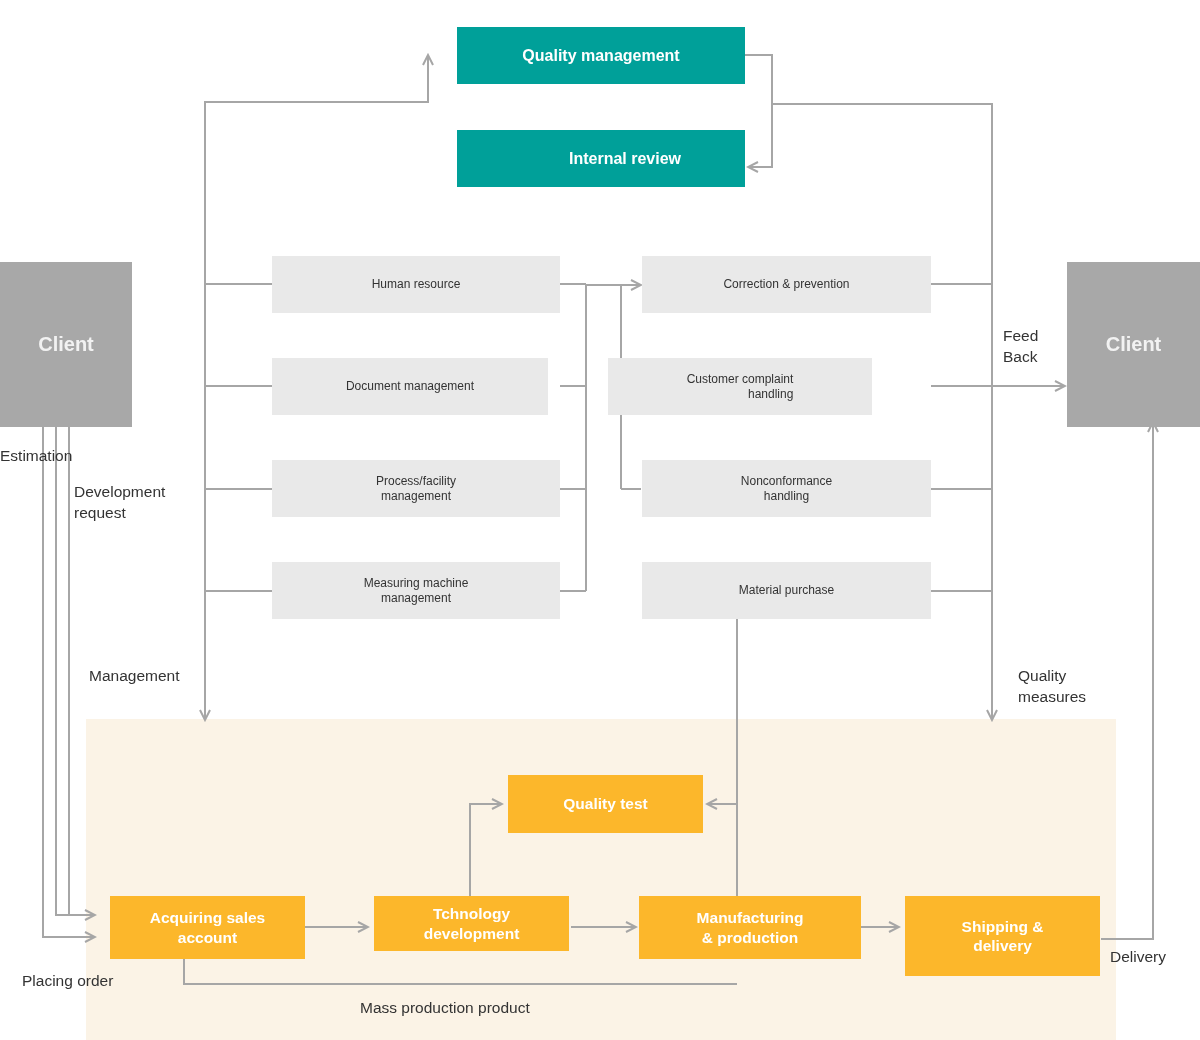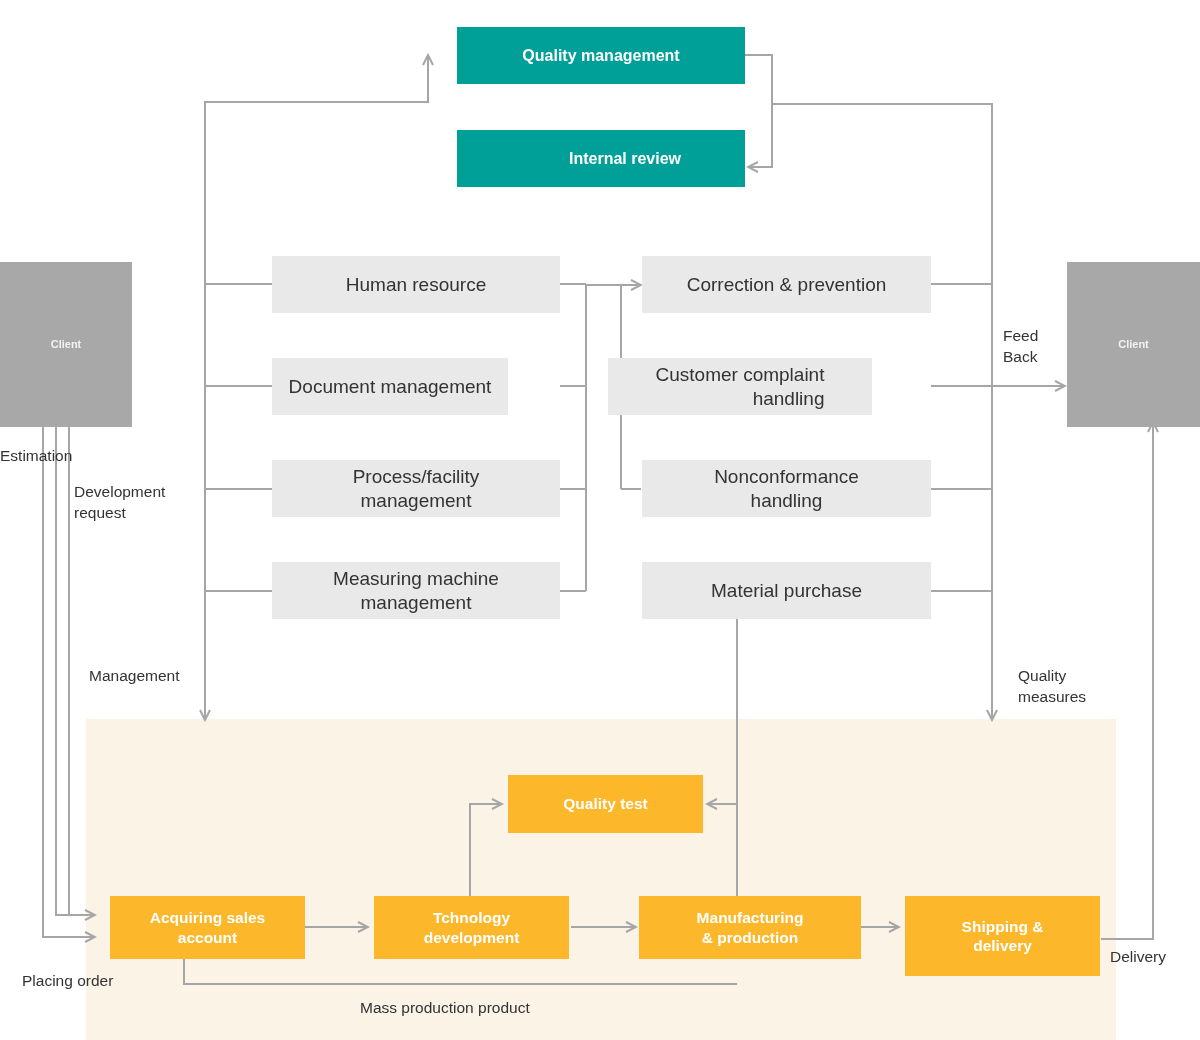--- a/index.html
+++ b/index.html
@@ -12,22 +12,22 @@
   #stage{position:relative;width:1200px;height:1040px;margin-top:22px;}
   svg#wires{position:absolute;left:0;top:0;width:1200px;height:1040px;}
   .node{
     position:absolute;
     display:flex;align-items:center;justify-content:center;
     text-align:center;
     box-sizing:border-box;
     line-height:1.25;
   }
   .node.teal{background:#00a099;color:#ffffff;font-weight:bold;font-size:16px;}
-  .node.grayblk{background:#a8a8a8;color:#f2f2f2;font-weight:bold;font-size:11px;}
-  .node.lightgray{background:#e9e9e9;color:#333333;font-weight:normal;font-size:19px;}
+  .node.grayblk{background:#a8a8a8;color:#f2f2f2;font-weight:bold;font-size:20px;}
+  .node.lightgray{background:#e9e9e9;color:#333333;font-weight:normal;font-size:12px;}
   .node.orange{background:#fcb72b;color:#ffffff;font-weight:bold;font-size:15.5px;}
   .band{position:absolute;background:#fbf3e6;}
   .cap{
     position:absolute;
     color:#333333;
     font-size:15.5px;
     line-height:1.35;
     white-space:pre-line;
   }
 </style>
@@ -111,21 +111,21 @@
   <div class="node grayblk" style="left:0px;top:240px;width:132px;height:165px;">
     <span>Client</span>
   </div>
   <div class="node grayblk" style="left:1067px;top:240px;width:133px;height:165px;">
     <span>Client</span>
   </div>
 
   <div class="node lightgray" style="left:272px;top:234px;width:288px;height:57px;">
     <span>Human resource</span>
   </div>
-  <div class="node lightgray" style="left:272px;top:336px;width:236px;height:57px;">
+  <div class="node lightgray" style="left:272px;top:336px;width:276px;height:57px;">
     <span>Document management</span>
   </div>
   <div class="node lightgray" style="left:272px;top:438px;width:288px;height:57px;">
     <span style="white-space: pre-line;">Process/facility
 management</span>
   </div>
   <div class="node lightgray" style="left:272px;top:540px;width:288px;height:57px;">
     <span style="white-space: pre-line;">Measuring machine
 management</span>
   </div>
@@ -145,21 +145,21 @@
     <span>Material purchase</span>
   </div>
 
   <div class="node orange" style="left:508px;top:753px;width:195px;height:58px;">
     <span>Quality test</span>
   </div>
   <div class="node orange" style="left:110px;top:874px;width:195px;height:63px;">
     <span style="white-space: pre-line;">Acquiring sales
 account</span>
   </div>
-  <div class="node orange" style="left:374px;top:874px;width:195px;height:63px;">
+  <div class="node orange" style="left:374px;top:874px;width:195px;height:55px;">
     <span style="white-space: pre-line;">Tchnology
 development</span>
   </div>
   <div class="node orange" style="left:639px;top:874px;width:222px;height:63px;">
     <span style="white-space: pre-line;">Manufacturing
 &amp; production</span>
   </div>
   <div class="node orange" style="left:905px;top:874px;width:195px;height:80px;">
     <span style="white-space: pre-line;">Shipping &amp;
 delivery</span>

